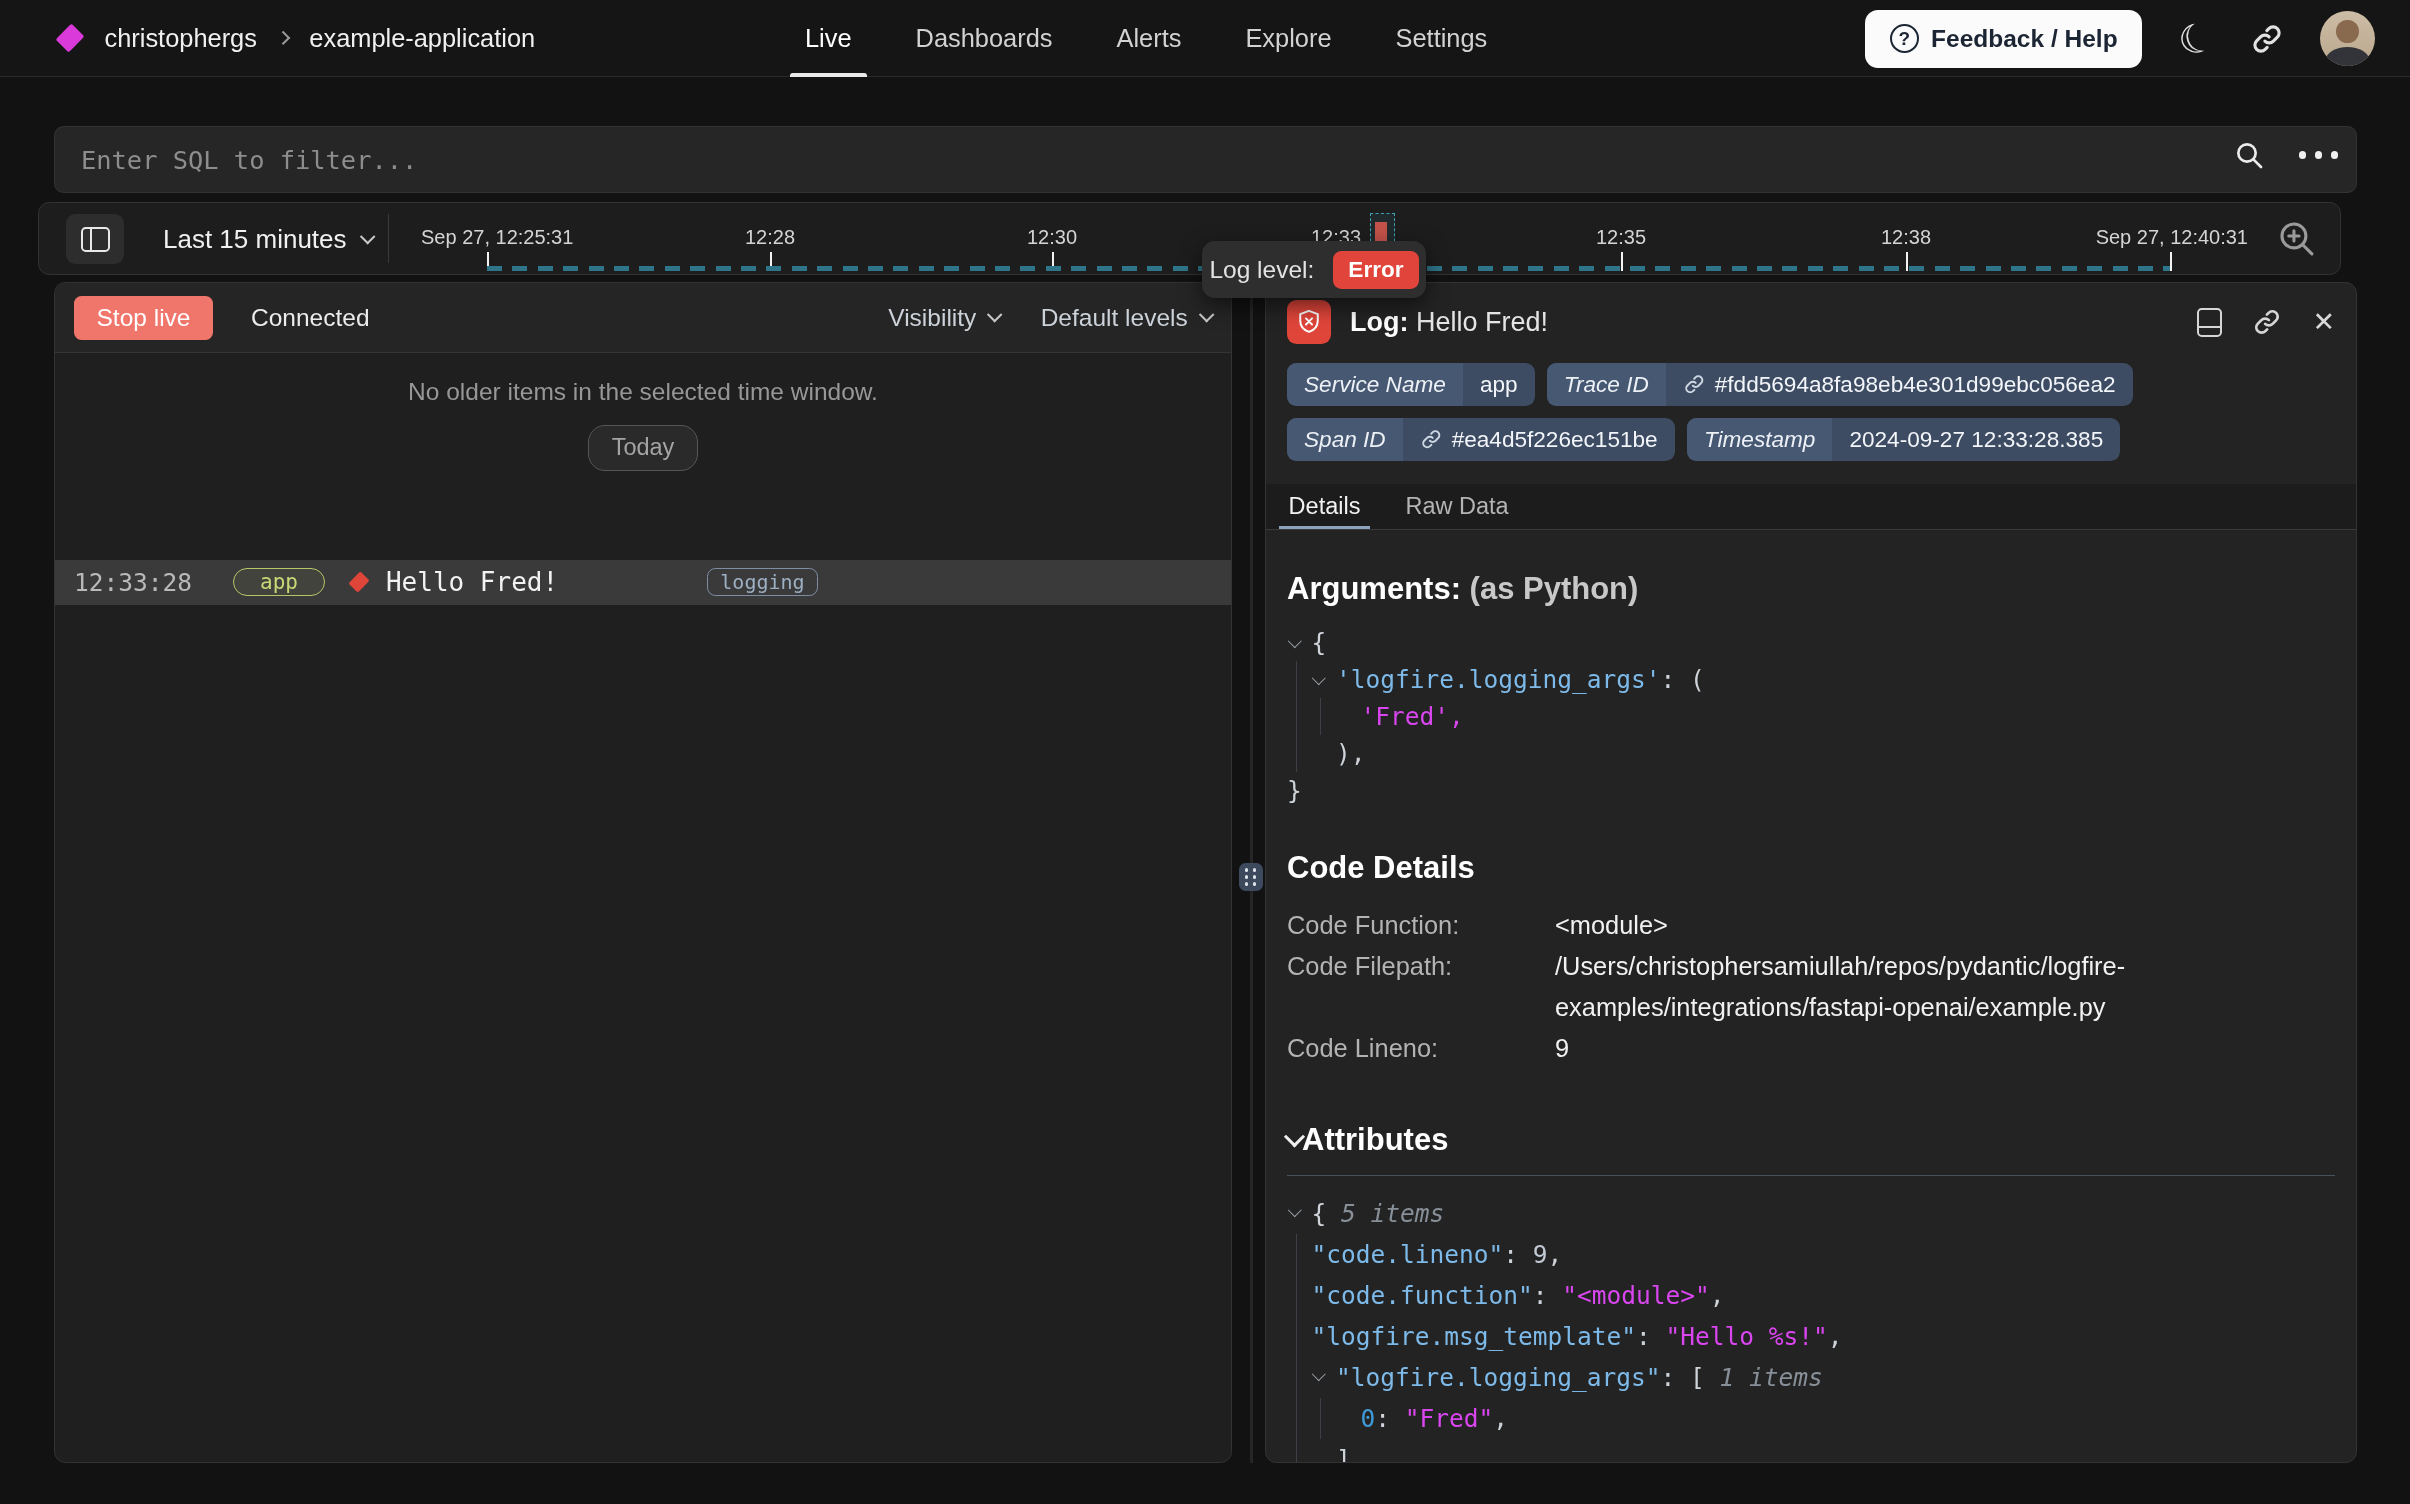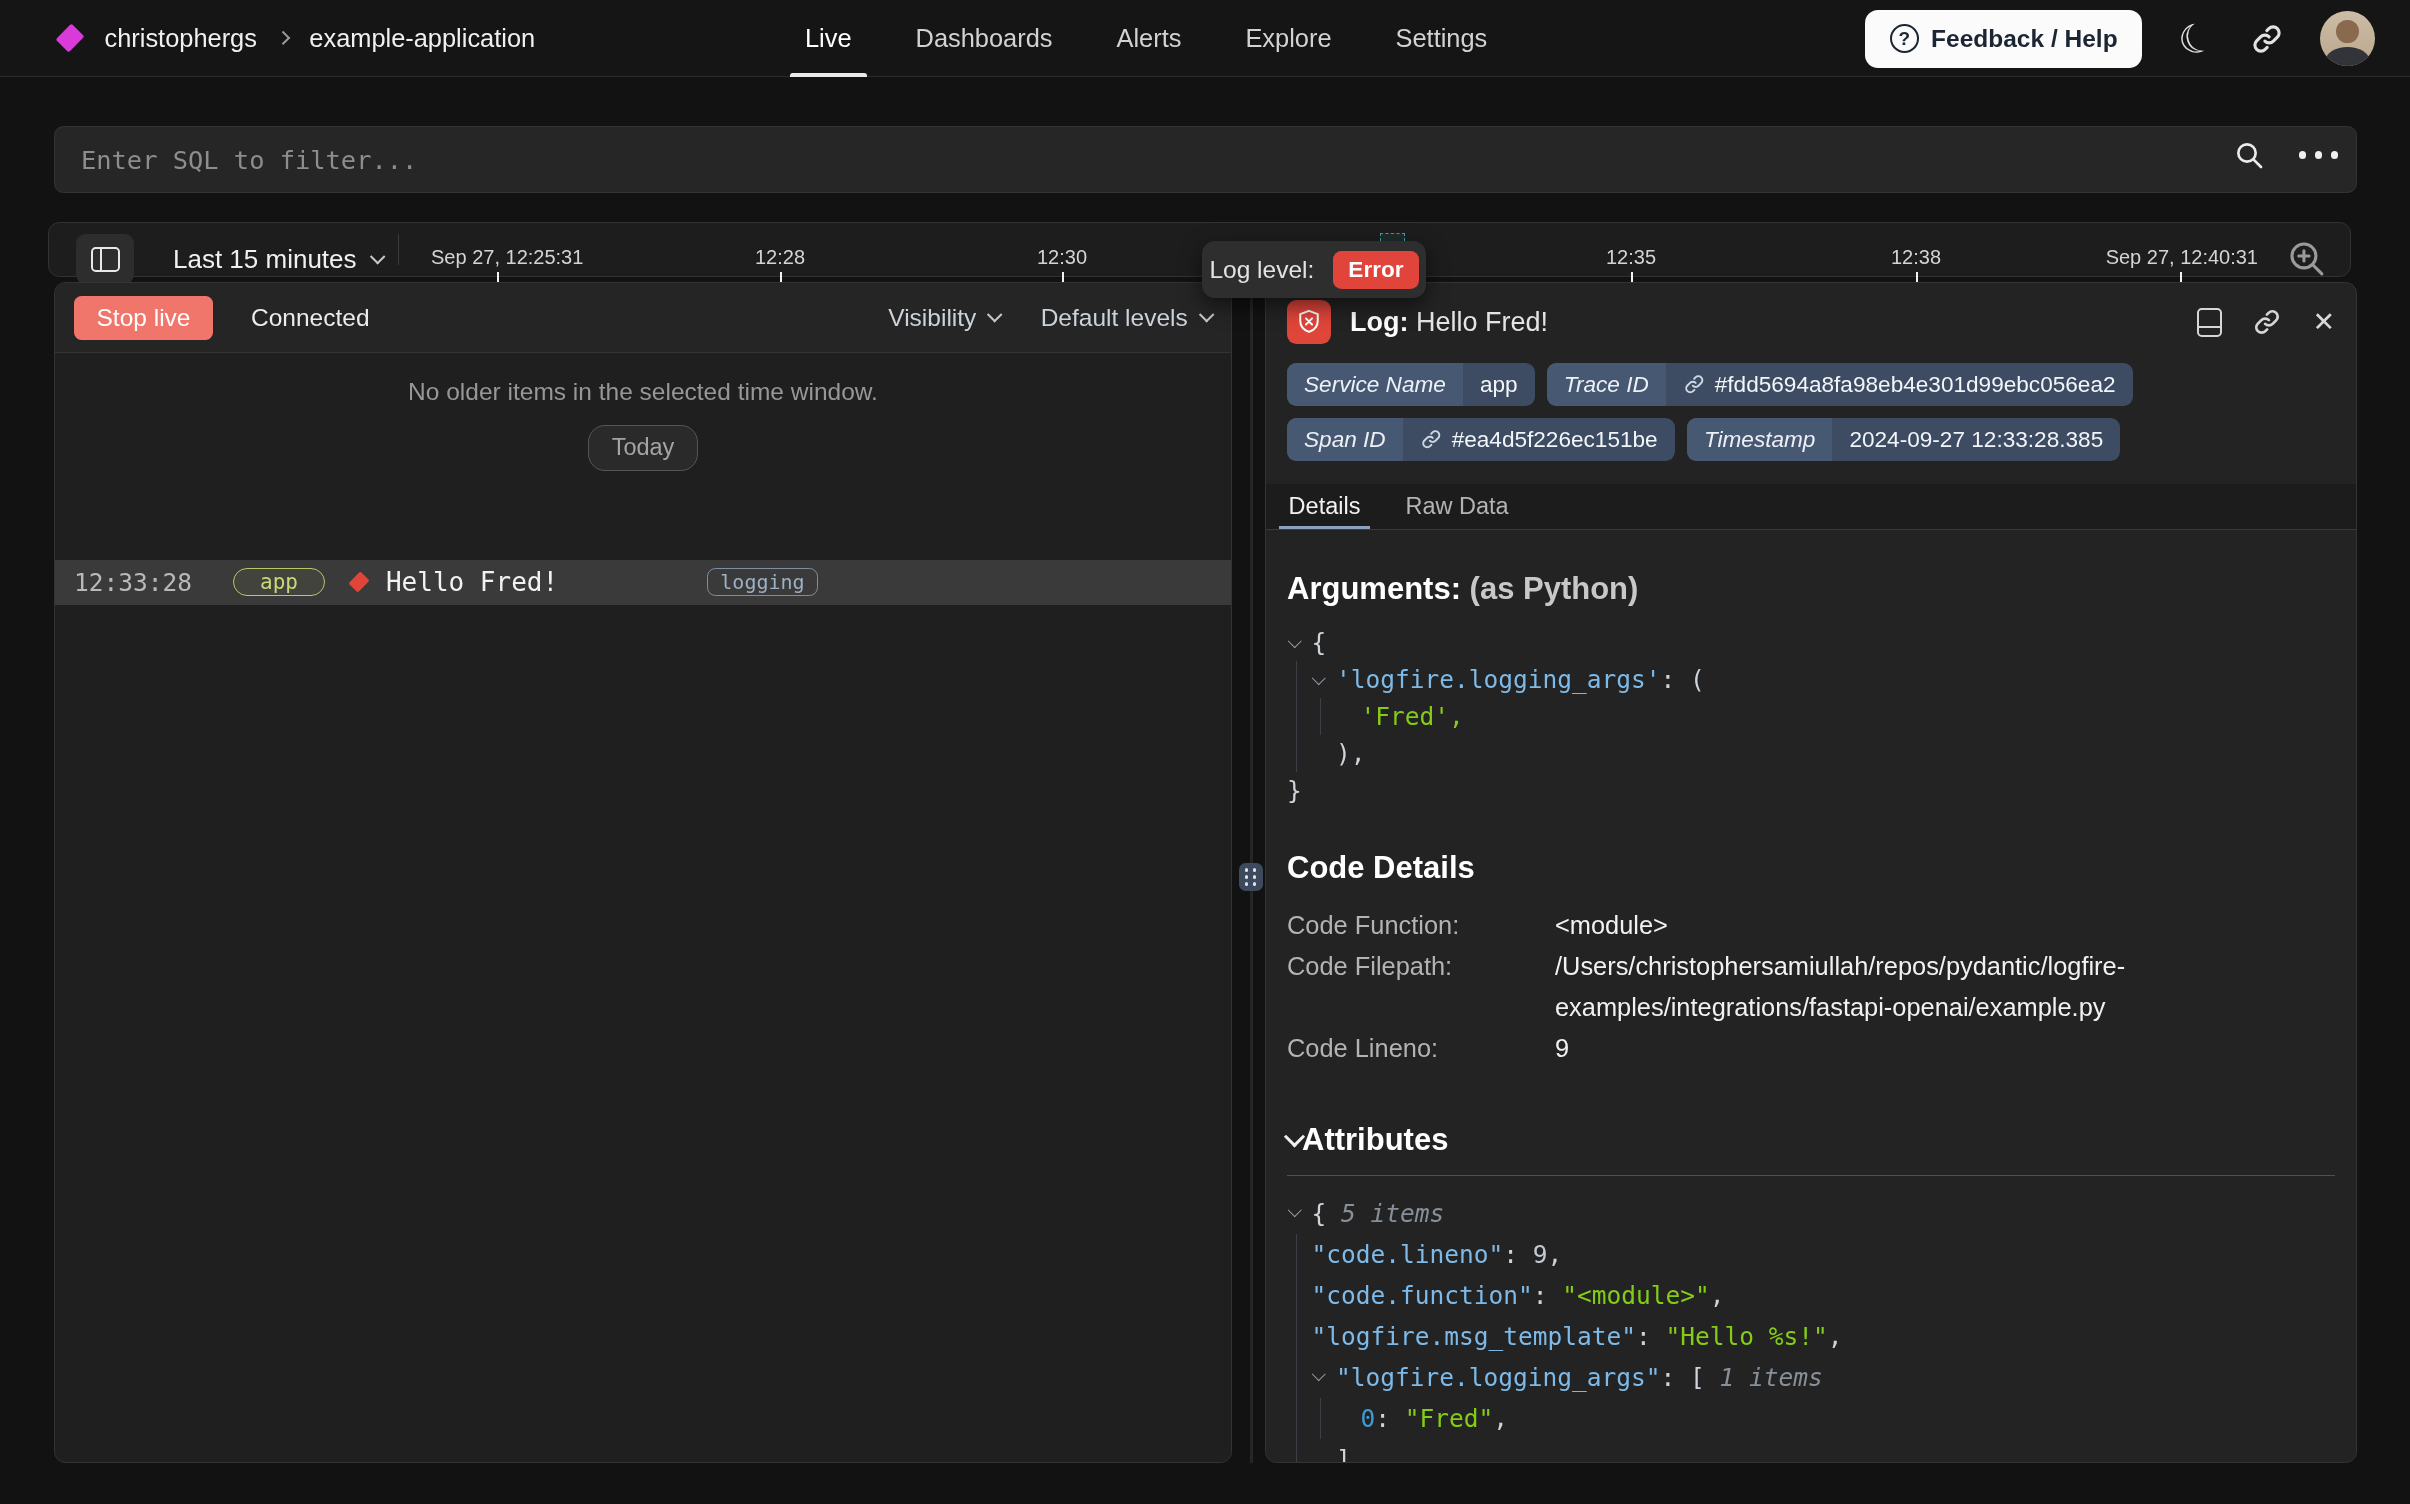--- a/index.html
+++ b/index.html
@@ -45,22 +45,22 @@
     background:#262626; border:0.9px solid #333333; border-radius:9.4px;
     color:#e8e8e8; font-family:"DejaVu Sans Mono", monospace; font-size:25.4px;
     padding:0 160px 0 26px; outline:none;
   }
   #sql-input::placeholder { color:#8d8d8d; }
   #filter-icons { position:absolute; top:139px; right:73px; display:flex; align-items:center; gap:34px; }
   .dots3 { display:flex; gap:8.5px; }
   .dots3 i { width:7.5px; height:7.5px; border-radius:50%; background:#f0f0f0; }
 
   
-  #timebar { position:absolute; left:48px; top:202px; width:2303px; height:55px;
-    background:#1d1d1d; border:0.9px solid #323232; border-radius:11.3px;margin-top:20px; }
+  #timebar { position:absolute; left:38px; top:202px; width:2303px; height:73px;
+    background:#1d1d1d; border:0.9px solid #323232; border-radius:11.3px; }
   .panel-toggle { position:absolute; left:27px; top:11.3px; width:58px; height:50px; background:#2d2d2d;
     border-radius:9.4px; display:flex; align-items:center; justify-content:center; cursor:pointer; }
   .panel-toggle-glyph { position:relative; width:29px; height:25.4px; border:2.4px solid #e8e8e8; border-radius:4.7px; }
   .panel-toggle-glyph::before { content:""; position:absolute; left:7.5px; top:0; bottom:0; width:2.4px; background:#e8e8e8; }
   .range-label { position:absolute; left:124px; top:0; height:73px; display:flex; align-items:center; gap:15px;
     font-size:26px; color:#f0f0f0; cursor:pointer; }
   .chev { display:inline-block; width:11.3px; height:11.3px; border-right:2.4px solid #c7c7c7;
     border-bottom:2.4px solid #c7c7c7; transform:rotate(45deg) translate(-1.9px,-1.9px); }
   .tb-divider { position:absolute; left:349px; top:11.3px; bottom:11.3px; width:0.9px; background:#3a3a3a; }
   .tl-label { position:absolute; top:22.6px; font-size:20px; color:#d4d4d4; transform:translateX(-50%); white-space:nowrap; }
@@ -151,21 +151,21 @@
   .code-block.attrs { line-height:41px; }
   .code-line { display:flex; align-items:stretch; }
   .gd { display:inline-block; width:24.5px; position:relative; flex:none; }
   .gd::before { content:""; position:absolute; left:8.5px; top:0; bottom:0; border-left:0.9px solid #3c4046; }
   .spc { display:inline-block; width:24.5px; flex:none; }
   .car { display:inline-block; width:24.5px; position:relative; flex:none; cursor:pointer; }
   .car::after { content:""; position:absolute; left:2.8px; top:12.2px; width:8.5px; height:8.5px;
     border-right:1.9px solid #9aa2ab; border-bottom:1.9px solid #9aa2ab; transform:rotate(45deg); }
   .seg.pun { color:#ced4da; }
   .seg.key { color:#7dbae9; }
-  .seg.str { color:#84cc16; }
+  .seg.str { color:#d946ef; }
   .seg.num { color:#c2cad4; }
   .seg.idx { color:#3f9bd8; }
   .seg.meta { color:#878f98; font-style:italic; }
 
   .kv-rows { margin-top:19px; }
   .kv-row { display:flex; }
   .kv-label { width:268px; flex:none; font-size:25.4px; color:#b3b3b3; line-height:41px; }
   .kv-value { font-size:25.4px; color:#f1f1f1; line-height:41px; max-width:650px; overflow-wrap:anywhere; }
 </style>
 </head>

